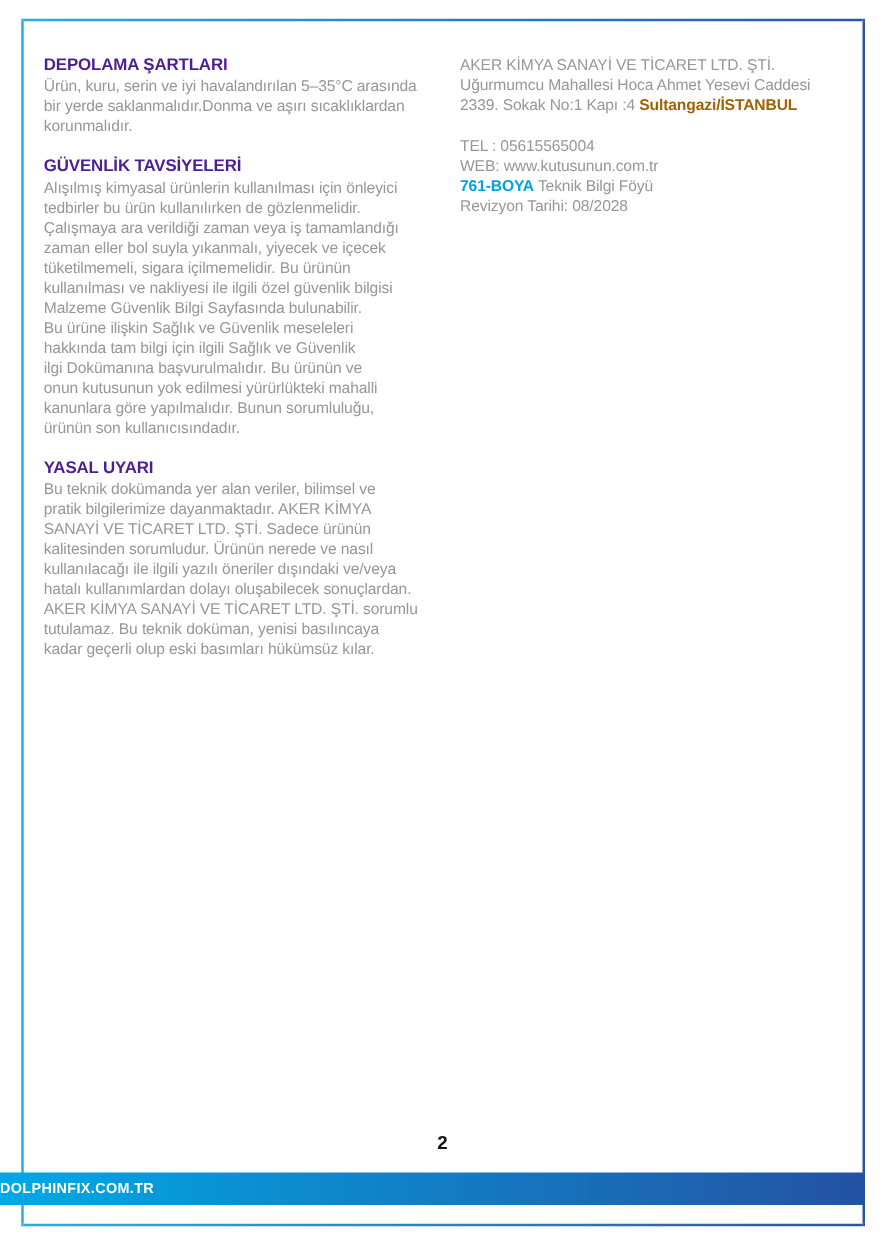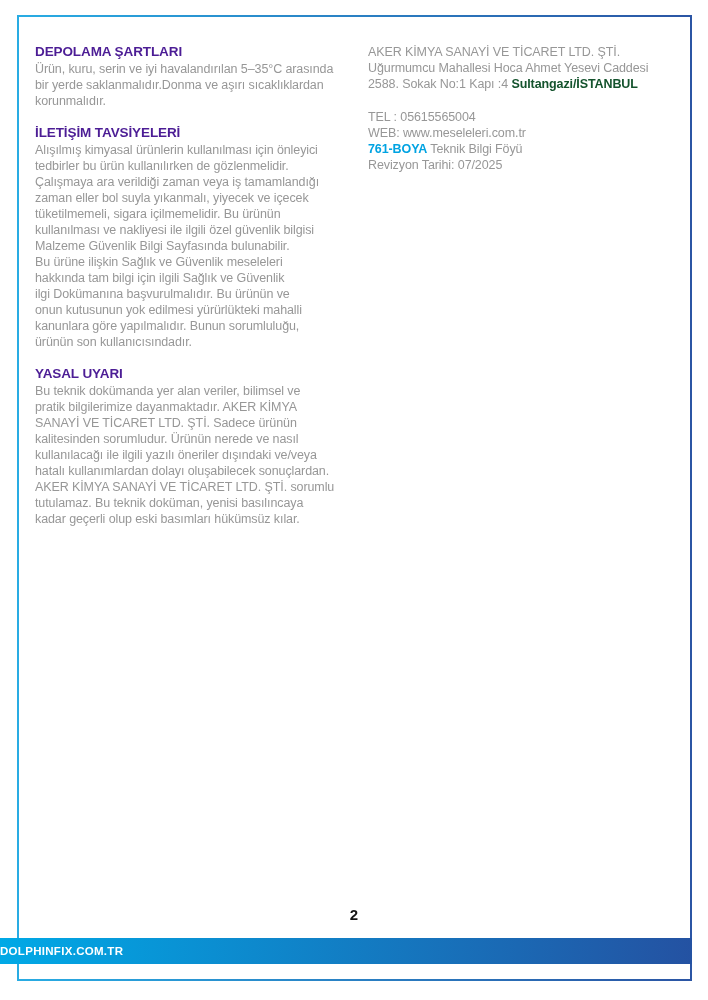--- a/index.html
+++ b/index.html
@@ -57,21 +57,21 @@
     color: #979797;
     letter-spacing: -0.1px;
   }
   .body {
     white-space: pre-line;
   }
   .contact-block {
     margin-top: 17px;
   }
   .bold-dark {
-    color: #14532d;
+    color: #a16207;
     font-weight: 700;
   }
   .code {
     color: #00A3E2;
     font-weight: 700;
     text-align: center;
   }
   .page-num {
     position: absolute;
     left: 0;
@@ -109,21 +109,21 @@
 <div class="frame"></div>
 
 <div class="col-left">
   <section class="sec">
     <h3>DEPOLAMA ŞARTLARI</h3>
     <p class="body">Ürün, kuru, serin ve iyi havalandırılan 5–35°C arasında
 bir yerde saklanmalıdır.Donma ve aşırı sıcaklıklardan
 korunmalıdır.</p>
   </section>
   <section class="sec">
-    <h3>İLETİŞİM TAVSİYELERİ</h3>
+    <h3>GÜVENLİK TAVSİYELERİ</h3>
     <p class="body">Alışılmış kimyasal ürünlerin kullanılması için önleyici
 tedbirler bu ürün kullanılırken de gözlenmelidir.
 Çalışmaya ara verildiği zaman veya iş tamamlandığı
 zaman eller bol suyla yıkanmalı, yiyecek ve içecek
 tüketilmemeli, sigara içilmemelidir. Bu ürünün
 kullanılması ve nakliyesi ile ilgili özel güvenlik bilgisi
 Malzeme Güvenlik Bilgi Sayfasında bulunabilir.
 Bu ürüne ilişkin Sağlık ve Güvenlik meseleleri
 hakkında tam bilgi için ilgili Sağlık ve Güvenlik
 ilgi Dokümanına başvurulmalıdır. Bu ürünün ve
@@ -141,26 +141,26 @@
 hatalı kullanımlardan dolayı oluşabilecek sonuçlardan.
 AKER KİMYA SANAYİ VE TİCARET LTD. ŞTİ. sorumlu
 tutulamaz. Bu teknik doküman, yenisi basılıncaya
 kadar geçerli olup eski basımları hükümsüz kılar.</p>
   </section>
 </div>
 
 <div class="col-right">
   <div class="body-line">AKER KİMYA SANAYİ VE TİCARET LTD. ŞTİ.</div>
   <div class="body-line">Uğurmumcu Mahallesi Hoca Ahmet Yesevi Caddesi</div>
-  <div class="body-line"><span>2588. Sokak No:1 Kapı :4 </span><span class="bold-dark">Sultangazi/İSTANBUL</span></div>
+  <div class="body-line"><span>2339. Sokak No:1 Kapı :4 </span><span class="bold-dark">Sultangazi/İSTANBUL</span></div>
   <div class="contact-block">
     <div class="body-line">TEL : 05615565004</div>
-    <div class="body-line">WEB: www.meseleleri.com.tr</div>
+    <div class="body-line">WEB: www.kutusunun.com.tr</div>
     <div class="body-line"><span class="code">761-BOYA</span><span> Teknik Bilgi Föyü</span></div>
-    <div class="body-line">Revizyon Tarihi: 07/2025</div>
+    <div class="body-line">Revizyon Tarihi: 08/2028</div>
   </div>
 </div>
 
 <div class="page-num">2</div>
 
 <div class="footer-bar">
   <span>DOLPHINFIX.COM.TR</span>
 </div>
 
 </body></html>

